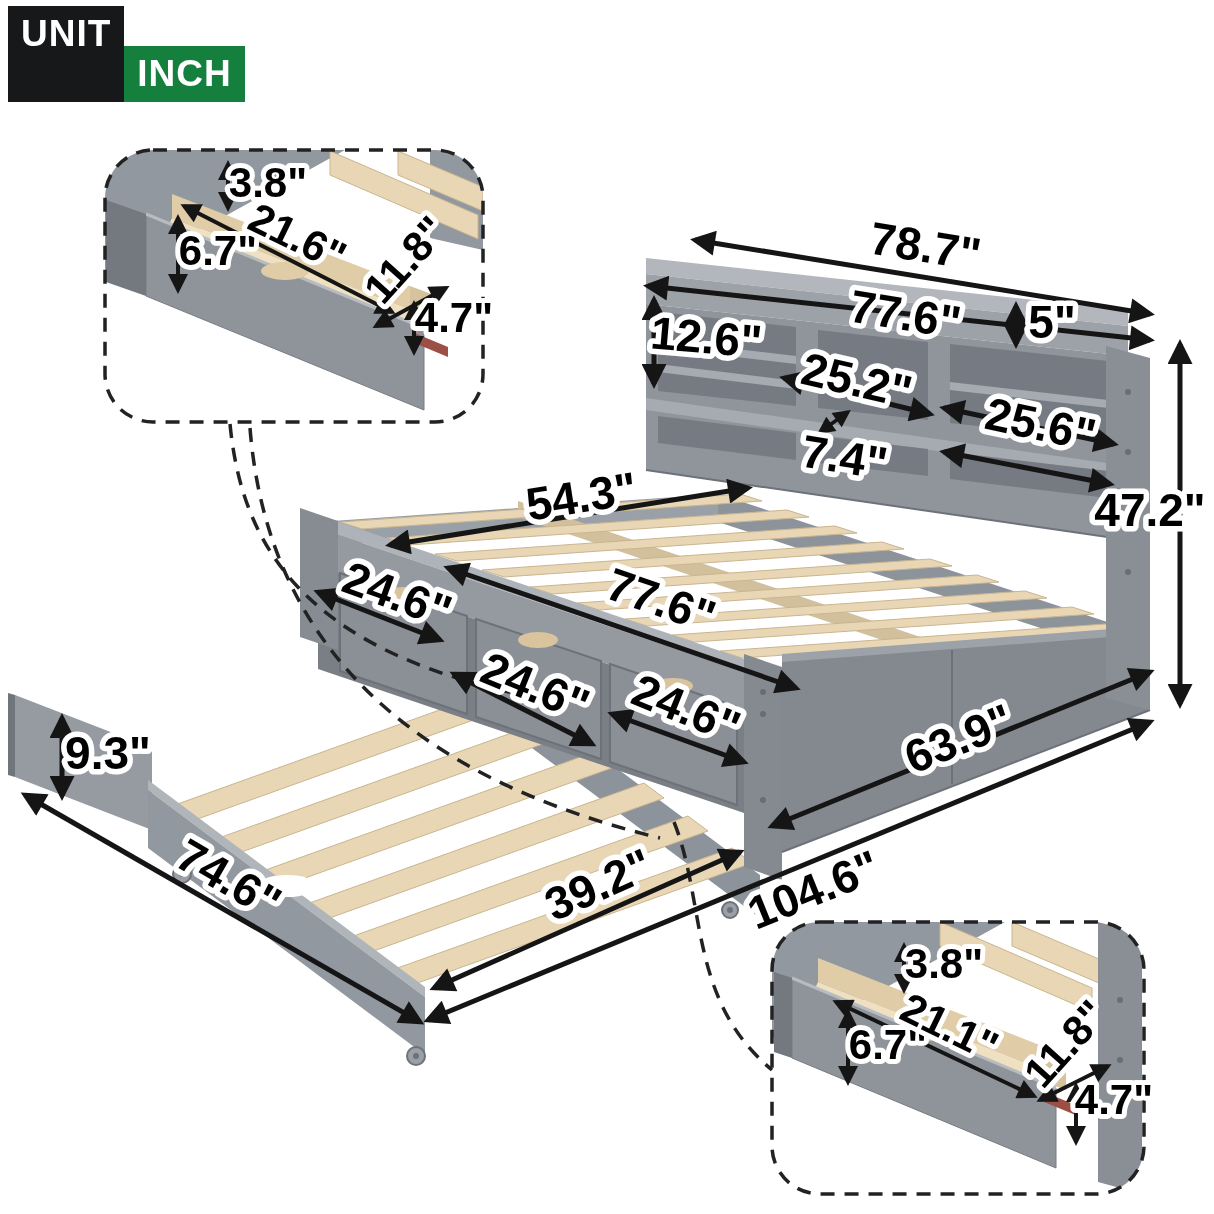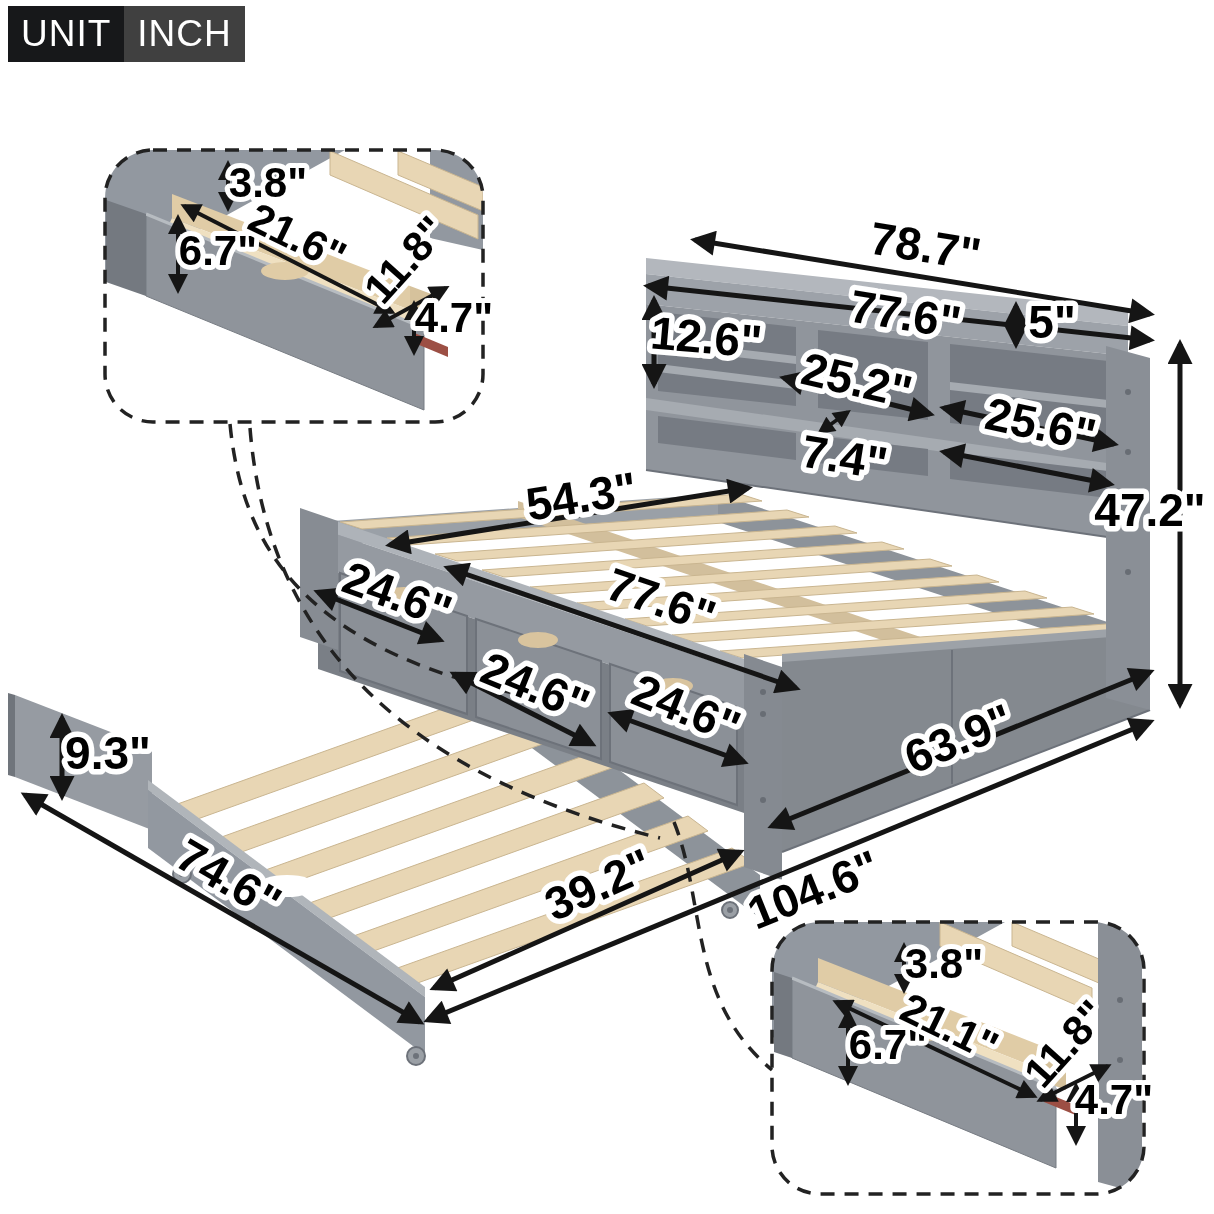--- a/index.html
+++ b/index.html
@@ -1,23 +1,23 @@
 <!DOCTYPE html>
 <html><head>
 <meta charset="utf-8">
 <style>
   html,body{margin:0;padding:0;background:#fff;}
   .stage{position:relative;width:1214px;height:1214px;background:#ffffff;overflow:hidden;
          font-family:"Liberation Sans",sans-serif;}
   .stage svg{position:absolute;left:0;top:0;}
   .badge{position:absolute;left:8px;top:6px;display:flex;z-index:5;}
-  .badge div{color:#fff;font-weight:normal;font-size:37px;line-height:56px;padding:0 13px;
+  .badge div{color:#fff;font-weight:bold;font-size:37px;line-height:56px;padding:0 13px;
              letter-spacing:1px;font-family:"Liberation Sans",sans-serif;}
   .badge .unit{background:#17181a;}
-  .badge .inch{background:#404040;}
+  .badge .inch{background:#15803d;margin-top:40px;}
   text{font-family:"Liberation Sans",sans-serif;font-weight:bold;fill:#000;
        stroke:#fff;stroke-width:11px;paint-order:stroke;stroke-linejoin:round;
        font-size:46px;text-anchor:middle;dominant-baseline:middle;}
   text.small{font-size:42px;stroke-width:10px;}
   .dim{stroke:#151515;stroke-width:5px;}
   .dimi{stroke:#151515;stroke-width:4px;}
   .dimsm{stroke:#151515;stroke-width:3.5px;}
   .dash{fill:none;stroke:#222;stroke-width:3.5px;stroke-dasharray:14 10;}
   .wood{fill:#e8d6b4;stroke:#c9b590;stroke-width:1px;}
   .edge{stroke:#6d727a;stroke-width:2px;}

